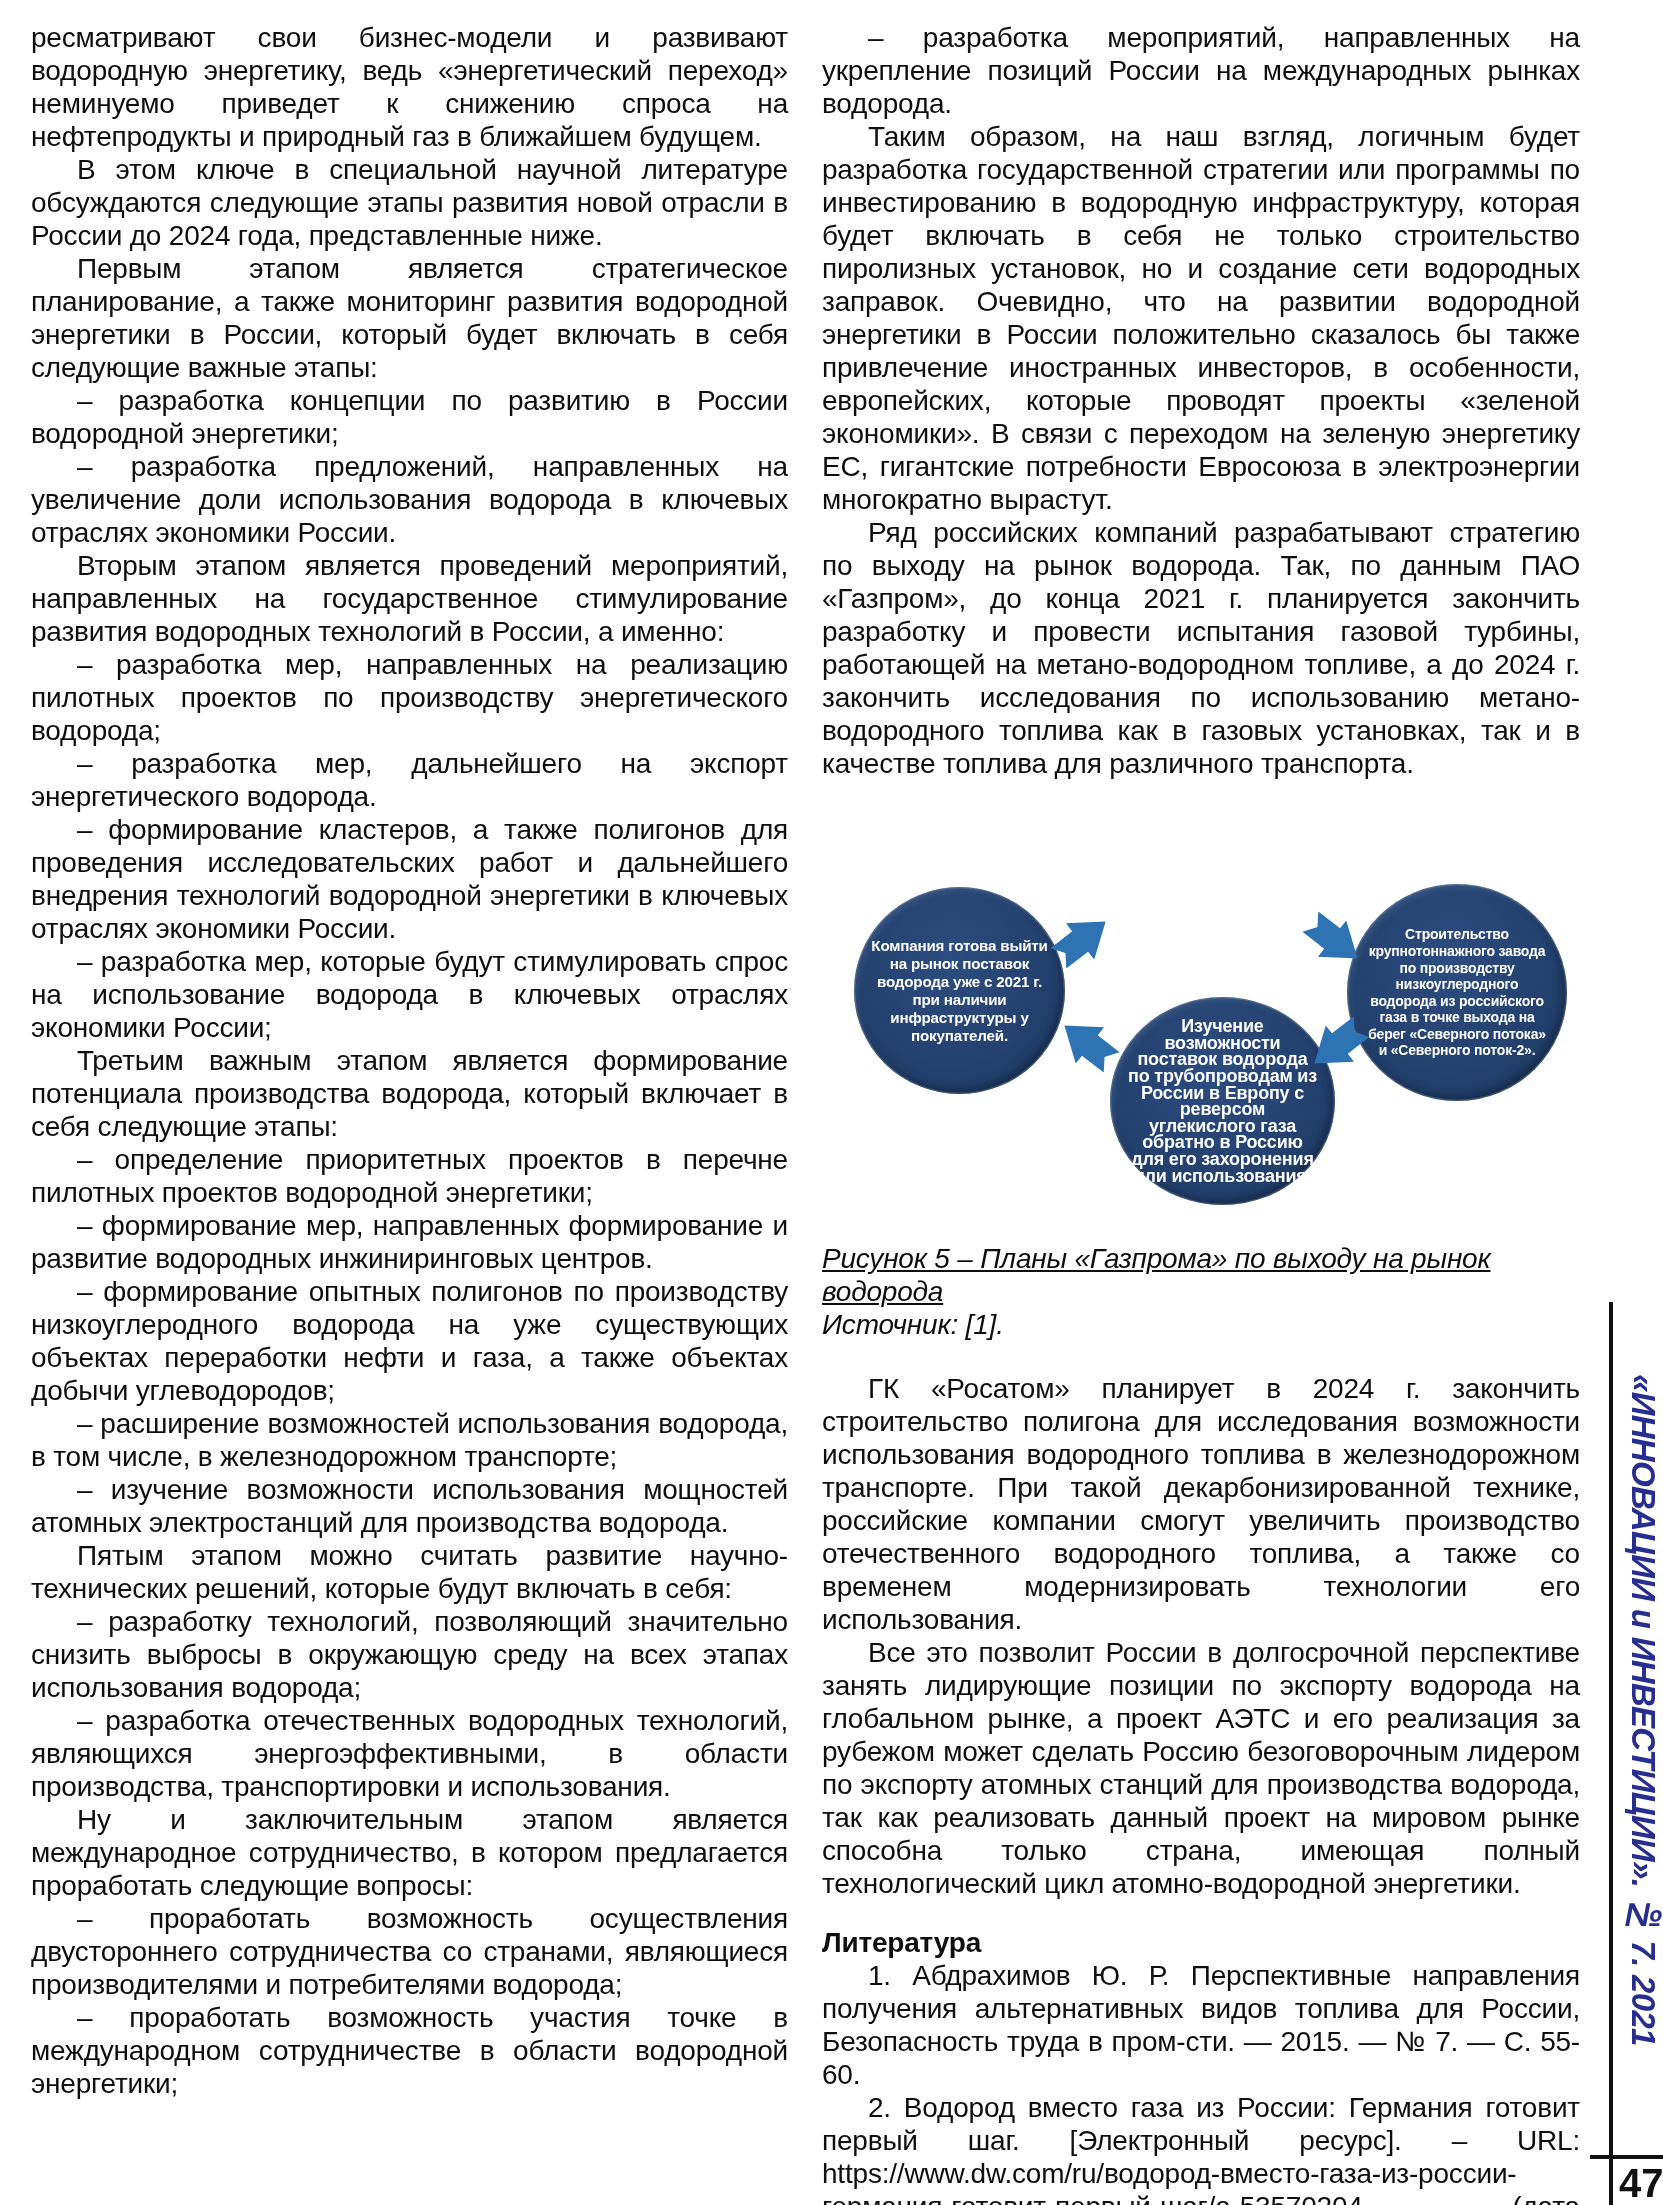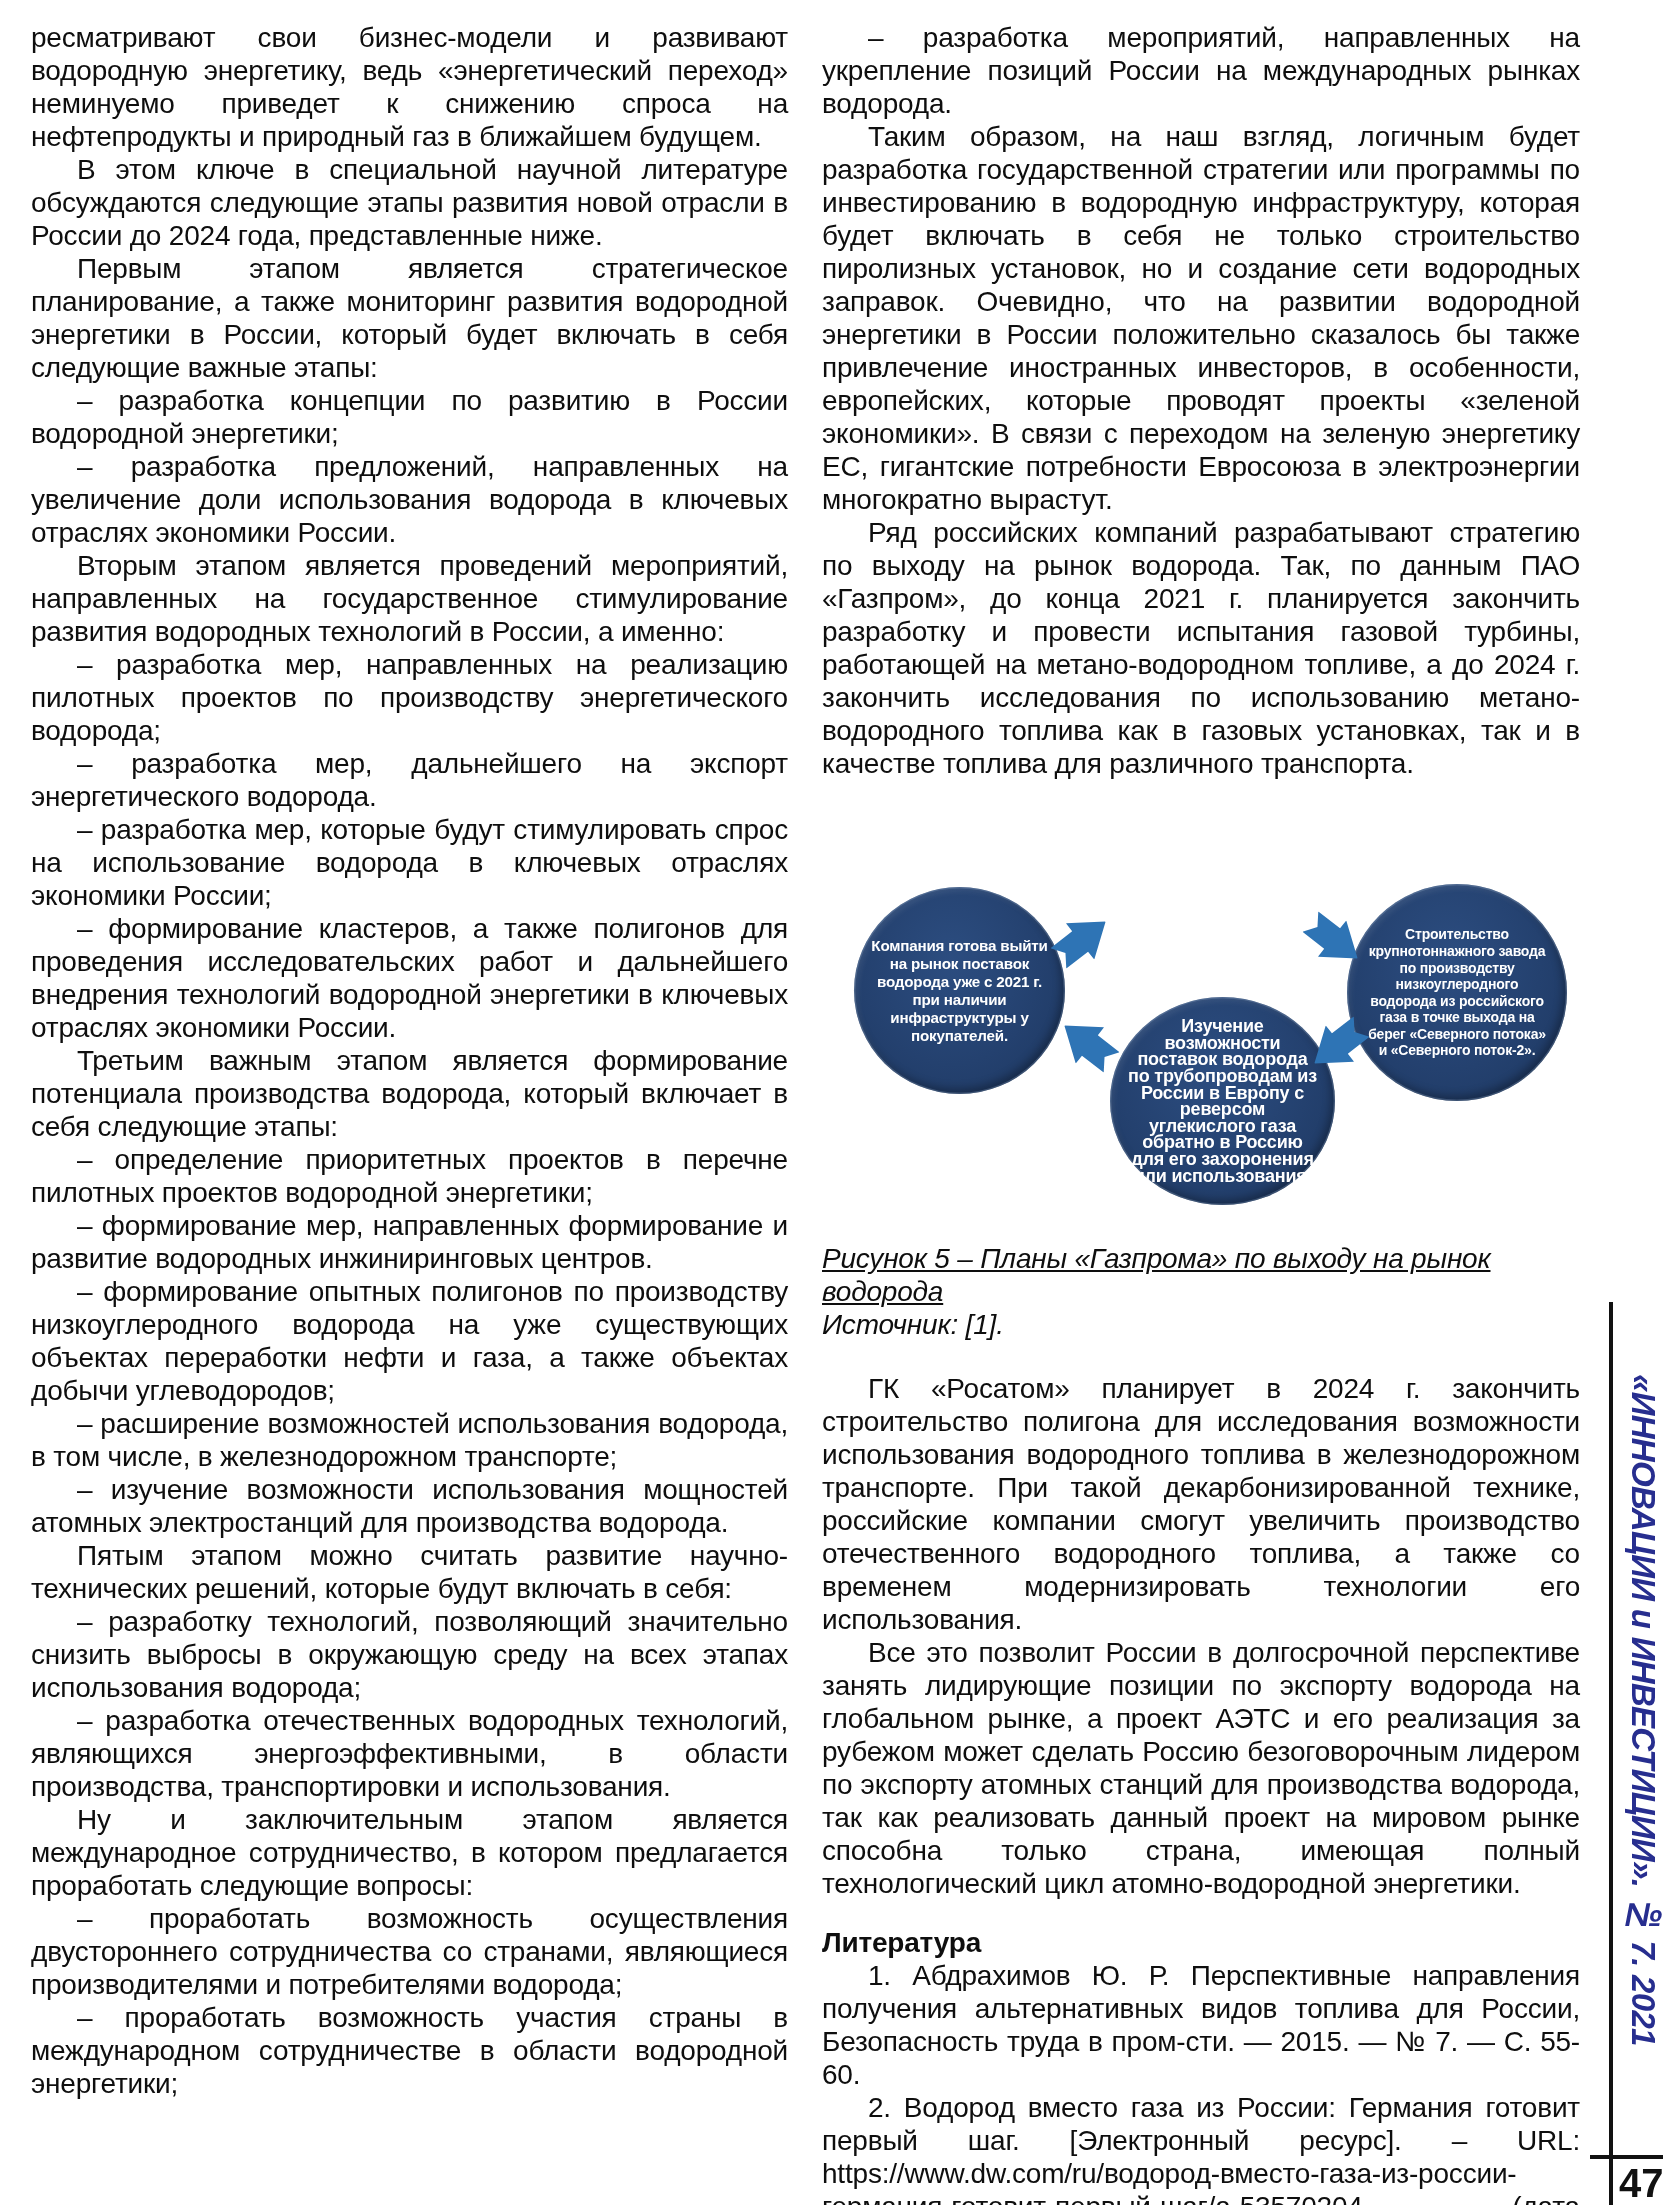--- a/index.html
+++ b/index.html
@@ -123,34 +123,34 @@
 
   <div id="col-left" class="col">
       <div class="para noind">ресматривают свои бизнес-модели и развивают водородную энергетику, ведь «энергетический переход» неминуемо приведет к снижению спроса на нефтепродукты и природный газ в ближайшем будущем.</div>
       <div class="para">В этом ключе в специальной научной литературе обсуждаются следующие этапы развития новой отрасли в России до 2024 года, представленные ниже.</div>
       <div class="para">Первым этапом является стратегическое планирование, а также мониторинг развития водородной энергетики в России, который будет включать в себя следующие важные этапы:</div>
       <div class="para">– разработка концепции по развитию в России водородной энергетики;</div>
       <div class="para">– разработка предложений, направленных на увеличение доли использования водорода в ключевых отраслях экономики России.</div>
       <div class="para">Вторым этапом является проведений мероприятий, направленных на государственное стимулирование развития водородных технологий в России, а именно:</div>
       <div class="para">– разработка мер, направленных на реализацию пилотных проектов по производству энергетического водорода;</div>
       <div class="para">– разработка мер, дальнейшего на экспорт энергетического водорода.</div>
+      <div class="para">– формирование кластеров, а также полигонов для проведения исследовательских работ и дальнейшего внедрения технологий водородной энергетики в ключевых отраслях экономики России.</div>
       <div class="para">– разработка мер, которые будут стимулировать спрос на использование водорода в ключевых отраслях экономики России;</div>
-      <div class="para">– формирование кластеров, а также полигонов для проведения исследовательских работ и дальнейшего внедрения технологий водородной энергетики в ключевых отраслях экономики России.</div>
       <div class="para">Третьим важным этапом является формирование потенциала производства водорода, который включает в себя следующие этапы:</div>
       <div class="para">– определение приоритетных проектов в перечне пилотных проектов водородной энергетики;</div>
       <div class="para">– формирование мер, направленных формирование и развитие водородных инжиниринговых центров.</div>
       <div class="para">– формирование опытных полигонов по производству низкоуглеродного водорода на уже существующих объектах переработки нефти и газа, а также объектах добычи углеводородов;</div>
       <div class="para">– расширение возможностей использования водорода, в том числе, в железнодорожном транспорте;</div>
       <div class="para">– изучение возможности использования мощностей атомных электростанций для производства водорода.</div>
       <div class="para">Пятым этапом можно считать развитие научно-технических решений, которые будут включать в себя:</div>
       <div class="para">– разработку технологий, позволяющий значительно снизить выбросы в окружающую среду на всех этапах использования водорода;</div>
       <div class="para">– разработка отечественных водородных технологий, являющихся энергоэффективными, в области производства, транспортировки и использования.</div>
       <div class="para">Ну и заключительным этапом является международное сотрудничество, в котором предлагается проработать следующие вопросы:</div>
       <div class="para">– проработать возможность осуществления двустороннего сотрудничества со странами, являющиеся производителями и потребителями водорода;</div>
-      <div class="para">– проработать возможность участия страны в международном сотрудничестве в области водородной энергетики;</div>
+      <div class="para">– проработать возможность участия точке в международном сотрудничестве в области водородной энергетики;</div>
     </div>
 
   <div id="col-right" class="col">
     <div>
         <div class="para">– разработка мероприятий, направленных на укрепление позиций России на международных рынках водорода.</div>
         <div class="para">Таким образом, на наш взгляд, логичным будет разработка государственной стратегии или программы по инвестированию в водородную инфраструктуру, которая будет включать в себя не только строительство пиролизных установок, но и создание сети водородных заправок. Очевидно, что на развитии водородной энергетики в России положительно сказалось бы также привлечение иностранных инвесторов, в особенности, европейских, которые проводят проекты «зеленой экономики». В связи с переходом на зеленую энергетику ЕС, гигантские потребности Евросоюза в электроэнергии многократно вырастут.</div>
         <div class="para">Ряд российских компаний разрабатывают стратегию по выходу на рынок водорода. Так, по данным ПАО «Газпром», до конца 2021 г. планируется закончить разработку и провести испытания газовой турбины, работающей на метано-водородном топливе, а до 2024 г. закончить исследования по использованию метано-водородного топлива как в газовых установках, так и в качестве топлива для различного транспорта.</div>
       </div>
 
     <div id="figure5">

